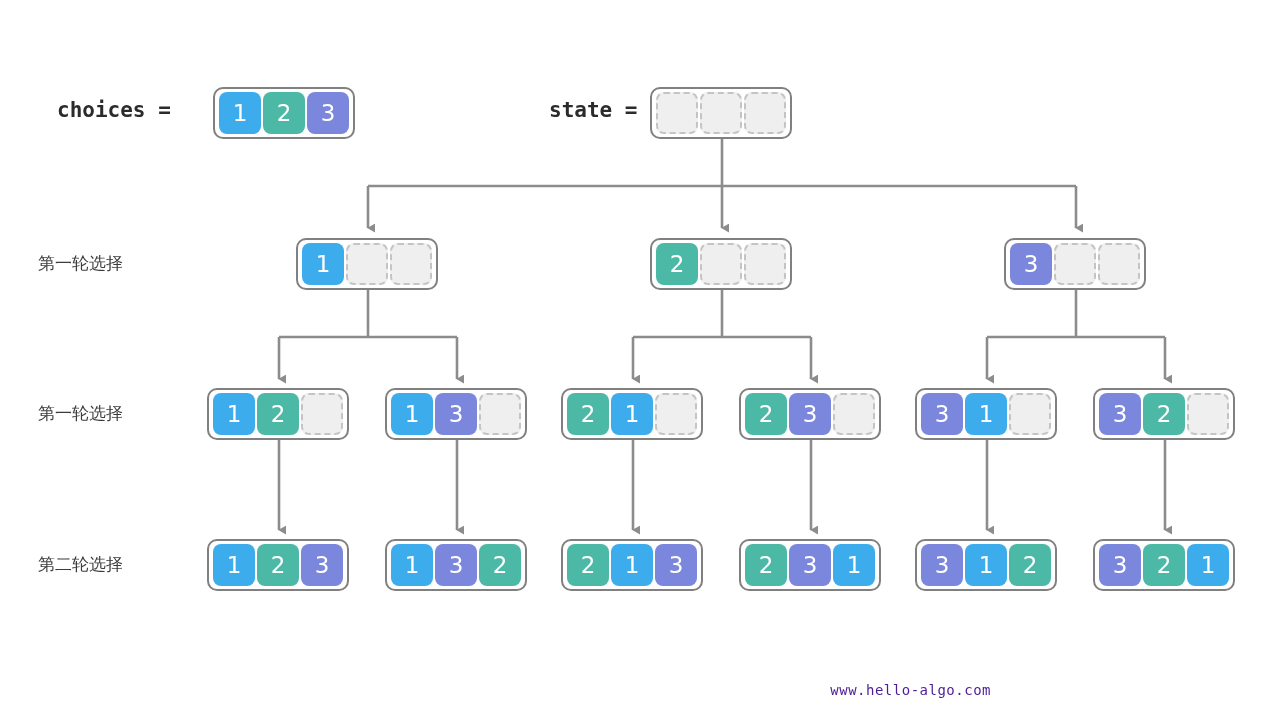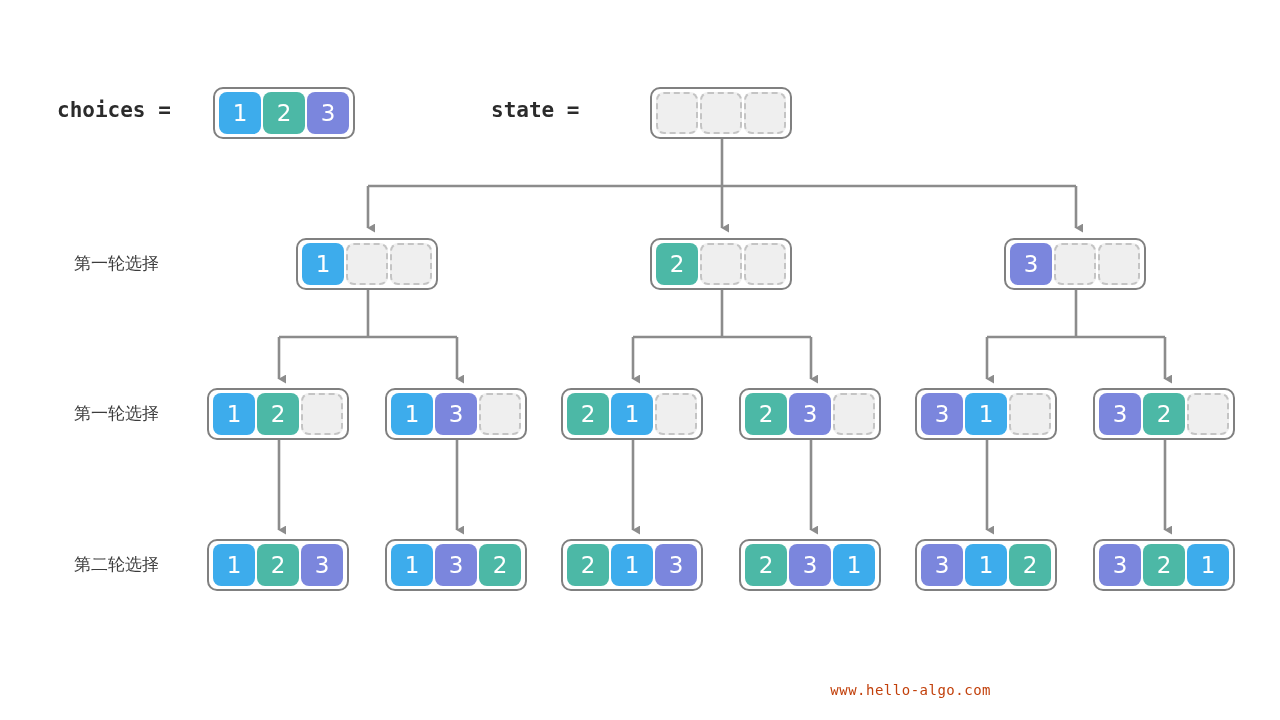--- a/index.html
+++ b/index.html
@@ -61,37 +61,36 @@
   .cell.v2 { background: #4cb8a6; }
   .cell.v3 { background: #7b86dd; }
 
   
   .row-label {
     position: absolute;
     font-family: "DejaVu Sans", sans-serif;
     font-size: 17px;
     color: #3c3c3c;
     white-space: nowrap;
-    margin-left: 36px;
   }
   .var-label {
     position: absolute;
     font-family: "DejaVu Sans Mono", monospace;
     font-size: 21px;
     font-weight: bold;
     color: #2b2b2b;
     white-space: nowrap;
   }
   .watermark {
     position: absolute;
     right: 30px;
     bottom: 22px;
     font-family: "DejaVu Sans Mono", monospace;
     font-size: 14px;
-    color: #c2410c;
+    color: #4c1d95;
     letter-spacing: 0.5px;
     text-align: right;
   }
 </style>
 </head>
 <body>
 
 <div id="stage">
 
   <svg class="edges" viewBox="0 0 1280 720">
@@ -132,21 +131,21 @@
     </g>
   </svg>
 
   <div class="var-label" style="left:57px; top:98px;">choices =</div>
   <div class="array-node" style="left:213px; top:87px;">
     <div class="cell v1">1</div>
     <div class="cell v2">2</div>
     <div class="cell v3">3</div>
   </div>
 
-  <div class="var-label" style="left:491px; top:98px;">state =</div>
+  <div class="var-label" style="left:549px; top:98px;">state =</div>
   <div class="array-node" style="left:650px; top:87px;">
     <div class="cell empty"></div>
     <div class="cell empty"></div>
     <div class="cell empty"></div>
   </div>
 
   <div class="row-label" style="left:38px; top:252px;">第一轮选择</div>
   <div class="row-label" style="left:38px; top:402px;">第一轮选择</div>
   <div class="row-label" style="left:38px; top:553px;">第二轮选择</div>
 

